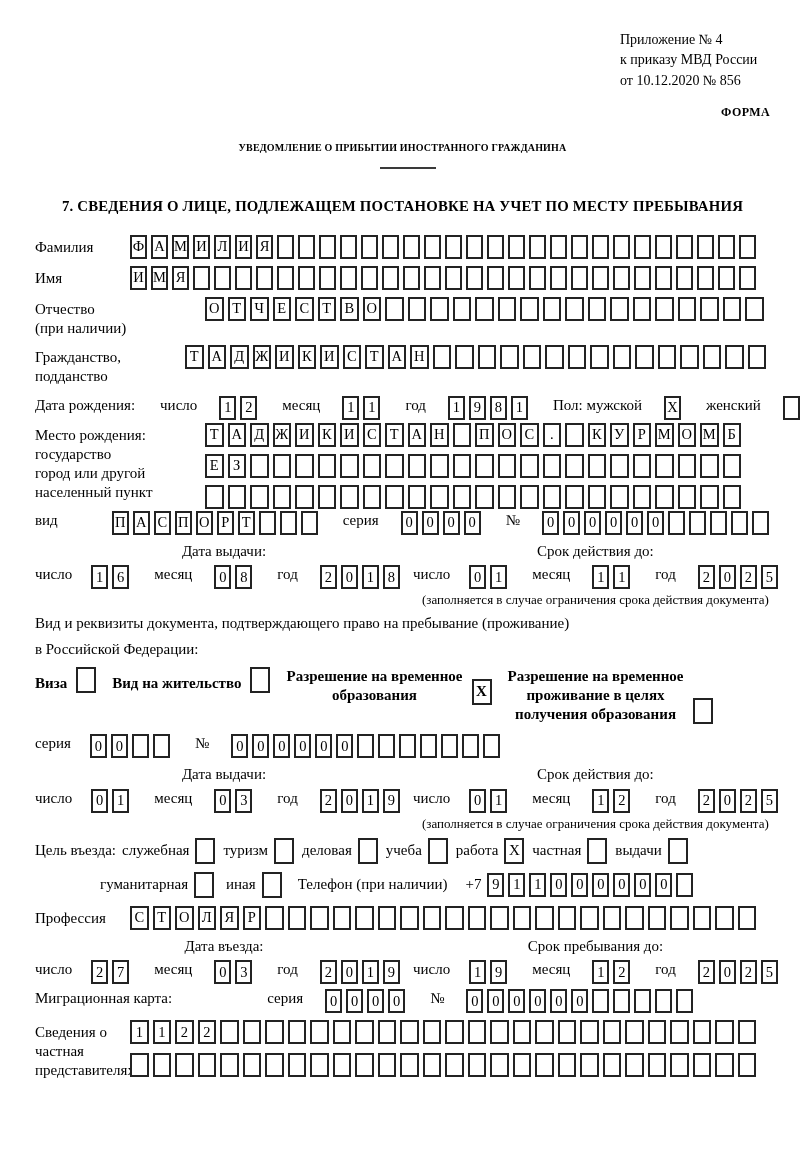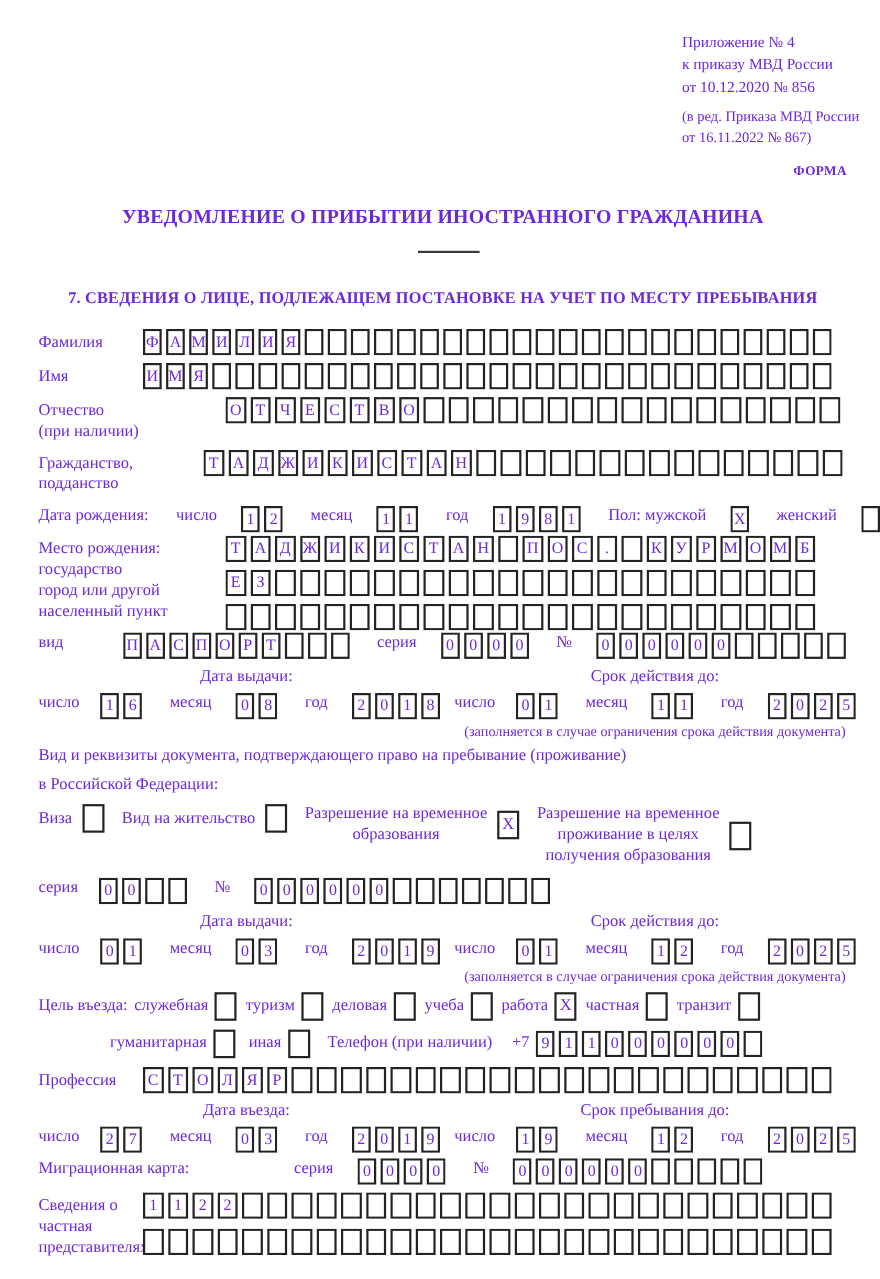--- a/index.html
+++ b/index.html
@@ -1,28 +1,28 @@
 <!DOCTYPE html>
 <html><head>
 <meta charset="utf-8">
 <style>
   html,body{margin:0;padding:0;background:#ffffff;}
   .page{
     width:800px;height:1163px;box-sizing:border-box;
-    background:#ffffff;color:#6d28d9;
+    background:#ffffff;color:#000000;
     font-family:"Liberation Serif","DejaVu Serif",serif;
     padding:30px 30px 0 35px;overflow:hidden;position:relative;
     font-size:15px;line-height:1.3;
   }
   
   .hdr{margin-left:585px;font-size:14px;line-height:1.45;white-space:nowrap;}
   .hdr-sub{font-size:13.2px;margin-top:5px;line-height:1.45;white-space:nowrap;}
   .forma{font-weight:bold;font-size:12px;text-align:right;margin-top:14px;letter-spacing:.4px;}
   
-  .title{ text-align:center;font-weight:bold;font-size:18px;line-height:1.5;margin-top:20px;letter-spacing:.2px;}
+  .title{ text-align:center;font-weight:bold;font-size:10px;line-height:1.5;margin-top:20px;letter-spacing:.2px;}
   .blank{display:inline-block;width:56px;border-bottom:2px solid #3a3a3a;height:12px;margin-left:10px;}
   .sec{font-weight:bold;font-size:14.8px;text-align:center;margin-top:24px;letter-spacing:.2px;white-space:nowrap;}
   
   .formarea{margin-top:18px;}
   .frow{display:flex;align-items:flex-start;margin-bottom:7px;}
   .flabel{flex:0 0 auto;padding-top:3px;line-height:19px;white-space:nowrap;}
   .w95{width:95px;}.w150{width:150px;}.w170{width:170px;}
   .boxes{display:flex;gap:4px;overflow:hidden;flex-wrap:nowrap;}
   .bx{
     flex:0 0 auto;width:17px;height:24px;box-sizing:border-box;
@@ -37,43 +37,39 @@
   .dpart .dl{margin:0 3px 0 6px;}
   .mb10{margin-bottom:10px;}.mb3{margin-bottom:3px;}
   .twocol{display:flex;margin-bottom:5px;}
   .tc-l{width:378px;flex:0 0 auto;}
   .tc-r{flex:1 1 auto;}
   .tc-h{text-align:center;margin-bottom:4px;}
   .note{font-size:13px;text-align:center;margin-top:3px;white-space:nowrap;}
   .introline{margin-bottom:6px;}
   
   .permits{display:flex;align-items:flex-start;margin:8px 0 10px 0;}
-  .pitem{display:flex;align-items:center;gap:9px;}
+  .pitem{display:flex;align-items:flex-end;gap:9px;font-weight:bold;}
   .pl{text-align:center;line-height:19px;}
   .cbx{flex:0 0 auto;width:20px;height:26px;box-sizing:border-box;border:2px solid #232323;
        display:flex;align-items:center;justify-content:center;font-size:15px;background:#fff;}
   
   .goal{display:flex;align-items:center;margin-bottom:8px;white-space:nowrap;text-align:center;}
   .goal .gl{margin-right:6px;}
   .gap8{width:8px;flex:0 0 auto;}.gap12{width:12px;flex:0 0 auto;}.gap16{width:16px;flex:0 0 auto;}
   .b{font-weight:bold;}
 </style>
 </head>
 <body>
 
 <div class="page">
 
   <div class="hdr">
     <div>Приложение № 4</div>
     <div>к приказу МВД России</div>
     <div>от 10.12.2020 № 856</div>
-    <div class="hdr-sub">
-      <div>(в ред. Приказа МВД России</div>
-      <div>от 16.11.2022 № 867)</div>
-    </div>
   </div>
   <div class="forma">ФОРМА</div>
 
   <div class="title">
     <div>УВЕДОМЛЕНИЕ О ПРИБЫТИИ ИНОСТРАННОГО ГРАЖДАНИНА</div>
     <div><span class="blank"></span></div>
   </div>
 
   <div class="sec">7. СВЕДЕНИЯ О ЛИЦЕ, ПОДЛЕЖАЩЕМ ПОСТАНОВКЕ НА УЧЕТ ПО МЕСТУ ПРЕБЫВАНИЯ</div>
 
@@ -549,21 +545,21 @@
         <span class="gap8"></span>
       <span class="gl">учеба</span>
       <span class="cbx"></span>
         <span class="gap8"></span>
       <span class="gl">работа</span>
       <span class="cbx">X</span>
         <span class="gap8"></span>
       <span class="gl">частная</span>
       <span class="cbx"></span>
         <span class="gap8"></span>
-      <span class="gl">транзит</span>
+      <span class="gl">выдачи</span>
       <span class="cbx"></span>
     </div>
 
     <div class="goal" style="margin-left:65px;">
       <span class="gl">гуманитарная</span>
       <span class="cbx"></span>
         <span class="gap12"></span>
       <span class="gl">иная</span>
       <span class="cbx"></span>
         <span class="gap16"></span>

